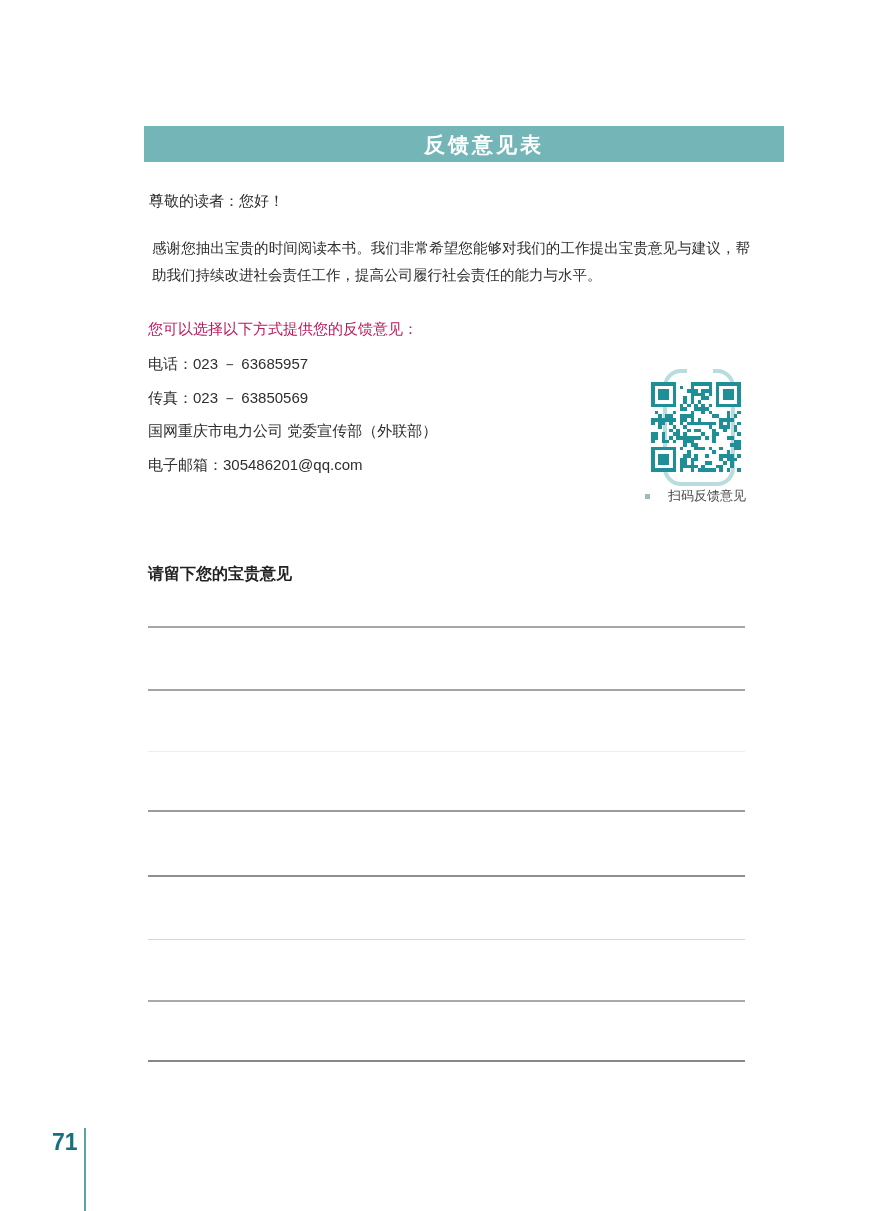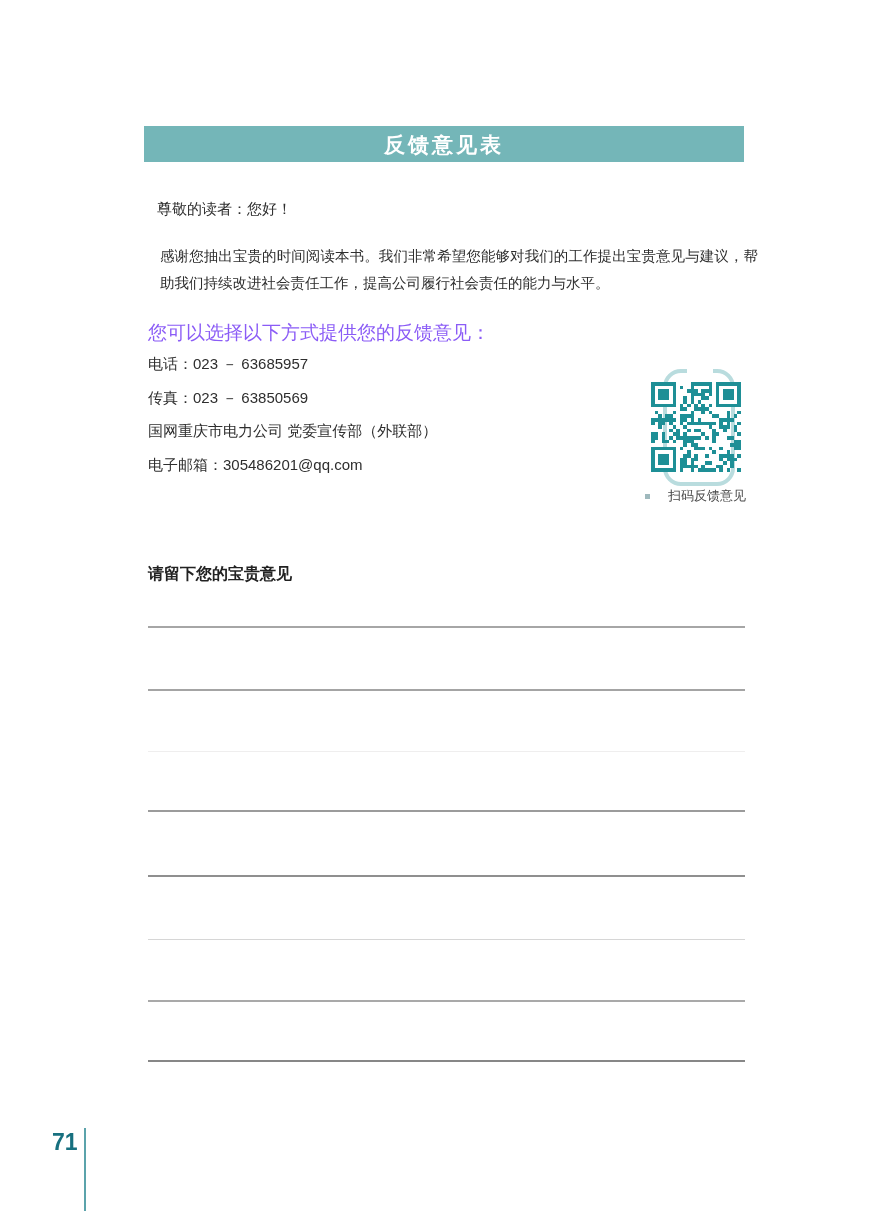--- a/index.html
+++ b/index.html
@@ -2,31 +2,31 @@
 <html><head>
 <meta charset="utf-8">
 <style>
   html,body{margin:0;padding:0;background:#ffffff;}
   .page{
     position:relative; width:892px; height:1211px; background:#ffffff;
     font-family:"Liberation Sans", sans-serif; color:#333; overflow:hidden;
   }
   .header-bar{
     position:absolute; left:144px; top:126px; width:600px; height:36px;
-    background:#74b6b8; color:#ffffff; text-align:center;
+    background:#74b6b8; color:#ffffff; text-align:center;padding-left:40px;
   }
   .header-bar span{
     display:block; line-height:37px; font-size:21px; font-weight:bold; letter-spacing:3px;
   }
-  .greeting{position:absolute; left:148px; top:191px; margin:9px; font-size:15px; color:#2e2e2e;}
+  .greeting{position:absolute; left:148px; top:191px; margin:1px; font-size:15px; color:#2e2e2e;}
   .intro{
-    position:absolute; left:148px; top:231px; width:598px; margin:12px;
+    position:absolute; left:148px; top:231px; width:598px; margin:4px;
     font-size:14.5px; line-height:27px; text-align:justify; color:#2e2e2e;
   }
-  .contact-intro{position:absolute; left:148px; top:320px; margin:0; font-size:19px; color:#8b5cf6;}
+  .contact-intro{position:absolute; left:148px; top:320px; margin:0; font-size:15px; color:#be185d;}
   .contact-list{position:absolute; left:148px; top:347px;}
   .contact-item{margin:0; font-size:15px; height:33.5px; line-height:33.5px; color:#2e2e2e;}
 
   .phone-frame{
     position:absolute; left:663px; top:369px; width:72px; height:117px;
     border:4px solid #b9dcde; border-radius:18px; box-sizing:border-box;
   }
   .phone-notch{position:absolute; left:687px; top:366px; width:26px; height:10px; background:#ffffff;}
   .qr{position:absolute; left:651px; top:382px; width:90px; height:90px;}
   .qr-caption-row{

